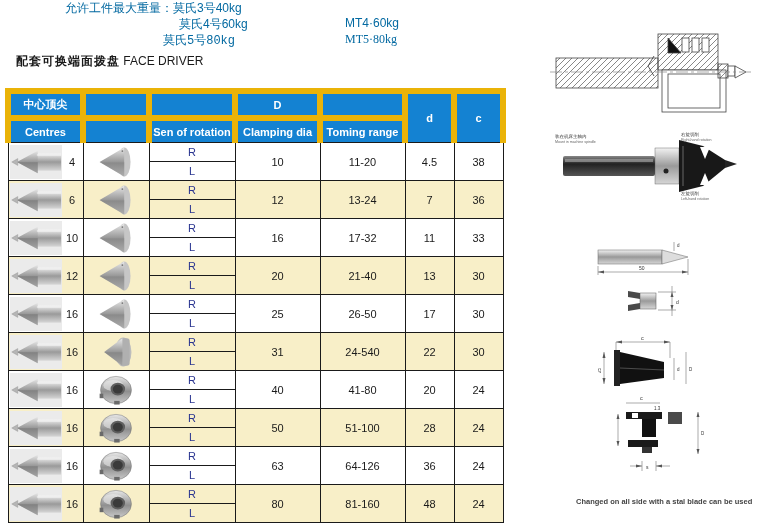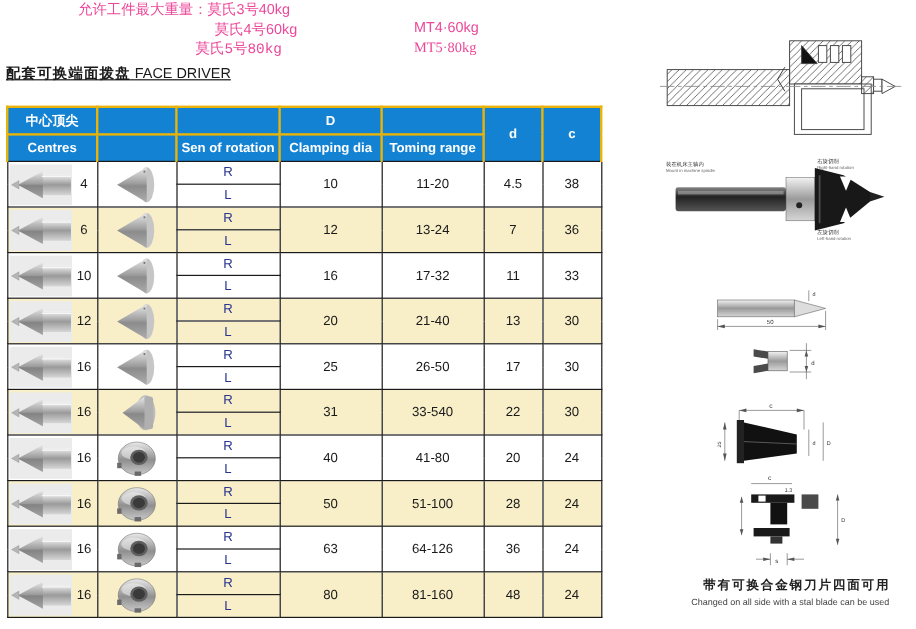--- a/index.html
+++ b/index.html
@@ -1,38 +1,38 @@
 <!DOCTYPE html>
 <html><head>
 <meta charset="utf-8">
 <style>
   html,body{margin:0;padding:0;background:#fff;}
   .page{position:relative;width:763px;height:524px;background:#ffffff;
         font-family:"Liberation Sans","DejaVu Sans",sans-serif;color:#111;overflow:hidden;}
   .abs{position:absolute;white-space:nowrap;}
-  .toptext{font-size:12px;color:#ec4899;}
+  .toptext{font-size:12px;color:#0369a1;}
   .sect-title{font-size:12px;color:#1a1a1a;}
   .sect-title .zh{font-weight:bold;letter-spacing:1px;}
   
   table.spec{border-collapse:collapse;table-layout:fixed;position:absolute;left:5px;top:88px;width:495px;}
   table.spec th{background:#1482d2;color:#fff;font-size:11px;font-weight:bold;
-        border:2px solid #eab308;height:21px;padding:0;text-align:center;}
+        border:6px solid #eab308;height:21px;padding:0;text-align:center;}
   table.spec th.bb{border-bottom:1px solid #1a1a1a;}
   table.spec td{border:1px solid #1a1a1a;font-size:11px;text-align:center;
         padding:0;height:18px;color:#1a1a1a;background:#fff;overflow:hidden;}
   table.spec td.alt{background:#f8efc8;}
   table.spec td.rl{color:#2a3590;}
   .centre-wrap{display:flex;align-items:center;height:36px;}
   .photo{width:52px;height:34px;margin:1px 0 1px 1px;background:#ebebeb;flex:0 0 auto;}
   .size-num{flex:1;text-align:center;font-size:11px;color:#1a1a1a;}
   .disc-wrap{display:flex;align-items:center;justify-content:center;height:36px;}
   
   .fig{position:absolute;}
   .caption-zh{font-size:10.5px;letter-spacing:1.5px;color:#222;font-weight:bold;}
-  .caption-en{font-size:7.5px;color:#444;}
+  .caption-en{font-size:7.5px;color:#444;font-weight:bold;}
   svg text{font-family:"Liberation Sans","DejaVu Sans",sans-serif;}
   .hiddefs{position:absolute;width:0;height:0;overflow:hidden;}
 </style>
 </head>
 <body>
 
 <div class="page">
 
   <svg class="hiddefs" aria-hidden="true">
     <defs>
@@ -86,21 +86,21 @@
   </svg>
 
   <div class="abs toptext" style="left:65px;top:0px;">
     <span>允许工件最大重量：</span><span>莫氏3号40kg</span>
   </div>
   <div class="abs toptext" style="left:179px;top:16px;text-align:center;">莫氏4号60kg</div>
   <div class="abs toptext" style="left:345px;top:16px;">MT4·60kg</div>
   <div class="abs toptext" style="left:163px;top:32px;font-family:Liberation Mono, monospace;">莫氏5号80kg</div>
   <div class="abs toptext" style="left:345px;top:32px;font-family:Liberation Serif, serif;">MT5·80kg</div>
 
-  <div class="abs sect-title" style="left:5px;top:53px;text-decoration:underline;">
+  <div class="abs sect-title" style="left:16px;top:53px;">
     <span class="zh">配套可换端面拨盘</span>
     <span>FACE DRIVER</span>
   </div>
 
   <table class="spec">
     <colgroup>
       <col style="width:75px">
         <col style="width:66px">
         <col style="width:86px">
       <col style="width:85px">
@@ -263,21 +263,21 @@
           </td>
           <td class="alt" rowspan="2">
             <div class="disc-wrap">
               <svg width="40" height="34" viewBox="0 0 44 36">
                 <use href="#sym-cup"></use>
               </svg>
             </div>
           </td>
           <td class="rl alt">R</td>
           <td class="alt" rowspan="2">31</td>
-          <td class="alt" rowspan="2">33-540</td>
+          <td class="alt" rowspan="2">24-540</td>
           <td class="alt" rowspan="2">22</td>
           <td class="alt" rowspan="2">30</td>
         </tr>
         <tr>
           <td class="rl alt">L</td>
         </tr>
         <tr>
           <td class="centre-cell" rowspan="2">
             <div class="centre-wrap">
               <div class="photo"><svg width="52" height="34" viewBox="0 0 60 34">
@@ -481,16 +481,15 @@
     <text x="89" y="43" font-size="4.5" fill="#333">D</text>
     <line x1="18" y1="74" x2="30" y2="74" stroke="#555" stroke-width="0.5"></line>
     <line x1="44" y1="74" x2="58" y2="74" stroke="#555" stroke-width="0.5"></line>
     <line x1="30" y1="69" x2="30" y2="79" stroke="#555" stroke-width="0.5"></line>
     <line x1="44" y1="69" x2="44" y2="79" stroke="#555" stroke-width="0.5"></line>
     <polygon points="30,74 24,72.5 24,75.5" fill="#555"></polygon>
     <polygon points="44,74 50,72.5 50,75.5" fill="#555"></polygon>
     <text x="34" y="77" font-size="5" fill="#333">s</text>
   </svg>
 
-  <div class="abs caption-zh" style="left:586px;top:481px;">带有可换合金钢刀片四面可用</div>
   <div class="abs caption-en" style="left:576px;top:497px;">Changed on all side with a stal blade can be used</div>
 
 </div>
 
 </body></html>

